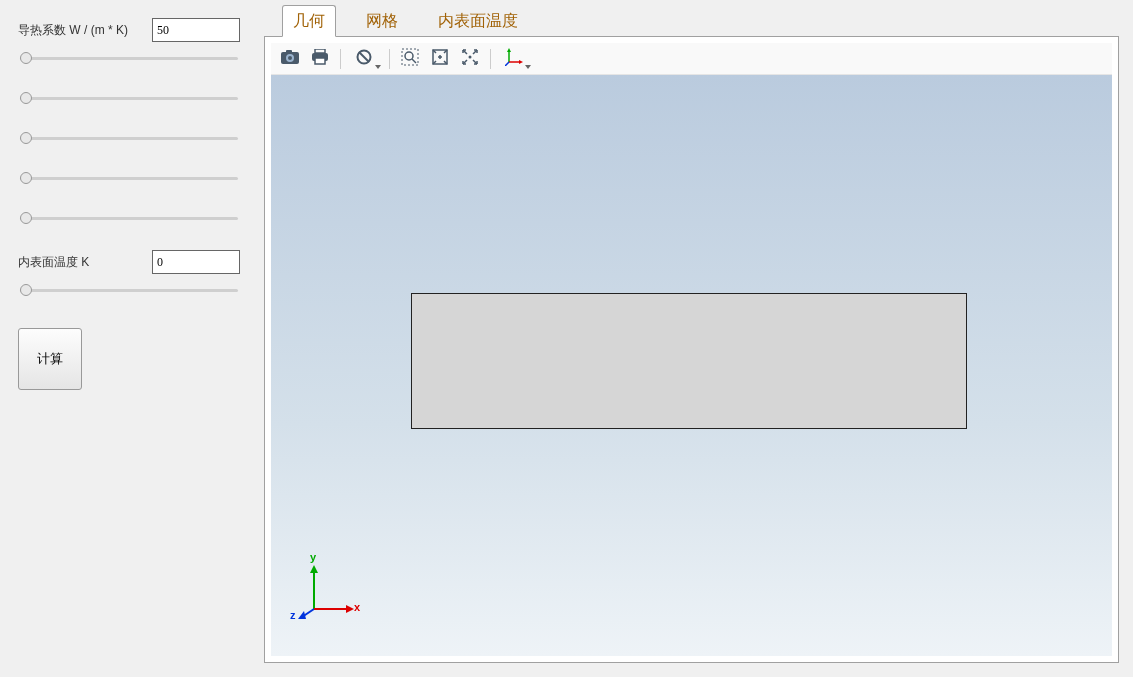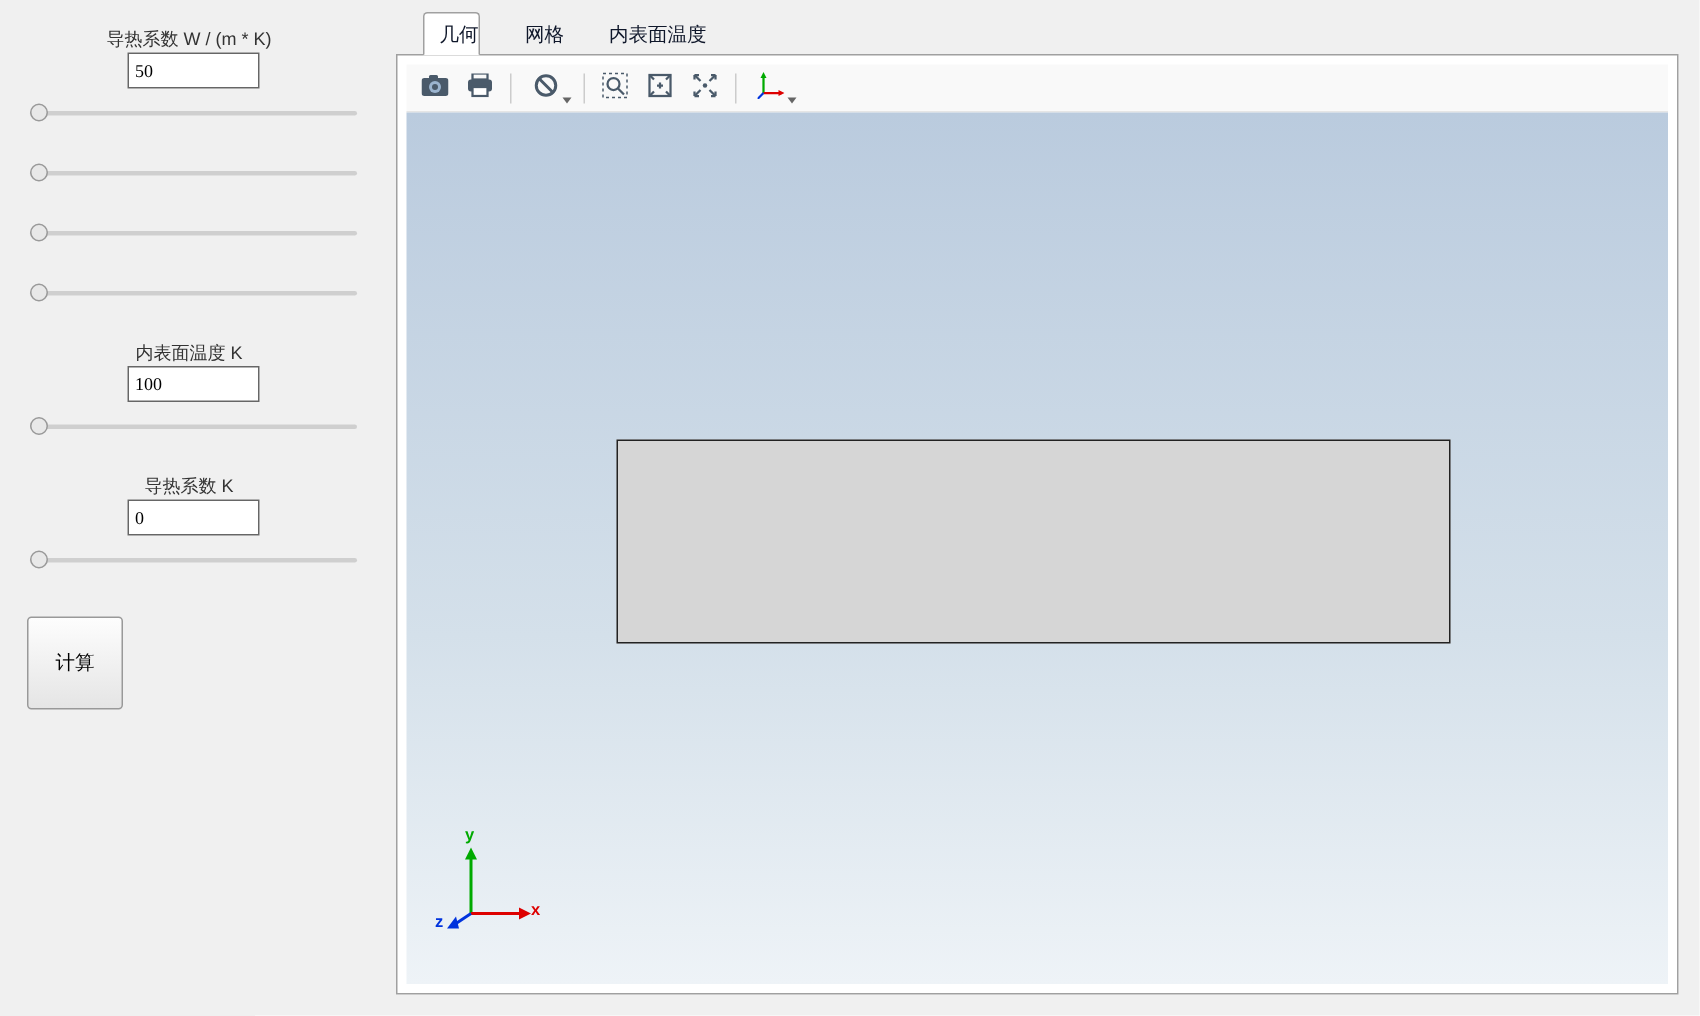--- a/index.html
+++ b/index.html
@@ -17,23 +17,22 @@
   }
 
   
   .left-panel {
     width: 254px;
     padding: 18px 14px 14px 18px;
   }
   .form-row {
     display: flex;
     align-items: center;
-    justify-content: flex-start;
+    justify-content: space-between;
     margin-bottom: 8px;
-    flex-direction: column;
   }
   .form-row label {
     white-space: nowrap;
     padding-right: 6px;
   }
   .form-row input[type="text"] {
     width: 88px;
     height: 24px;
     border: 1px solid #666;
     background: #fff;
@@ -86,24 +85,24 @@
     flex-direction: column;
   }
   .tab-bar {
     display: flex;
     align-items: flex-end;
     gap: 20px;
     height: 26px;
     padding-left: 18px;
   }
   .tab {
-    padding: 5px 0 4px 10px;
-    font-size: 13px;
+    padding: 5px 10px 4px 10px;
+    font-size: 16px;
     cursor: pointer;
-    color: #0f172a;
+    color: #a16207;
   }
   .tab.active {
     background: #fff;
     border: 1px solid #a0a0a0;
     border-bottom: 1px solid #fff;
     border-radius: 3px 3px 0 0;
     position: relative;
     top: 1px;
   }
   .tab-content {
@@ -213,33 +212,29 @@
     </div>
   </div>
 
   <div class="slider-row">
     <div class="slider">
       <div class="slider-track"></div>
       <div class="slider-thumb"></div>
     </div>
   </div>
 
+  <div class="slider-row">
+    <div class="slider">
+      <div class="slider-track"></div>
+      <div class="slider-thumb"></div>
+    </div>
+  </div>
+
   <div class="form-row">
     <label>内表面温度 K</label>
-    <input type="text" value="100" style="">
-  </div>
-  <div class="slider-row">
-    <div class="slider">
-      <div class="slider-track"></div>
-      <div class="slider-thumb"></div>
-    </div>
-  </div>
-
-  <div class="form-row">
-    <label>导热系数 K</label>
     <input type="text" value="0" style="">
   </div>
   <div class="slider-row">
     <div class="slider">
       <div class="slider-track"></div>
       <div class="slider-thumb"></div>
     </div>
   </div>
 
   <button class="compute-btn">计算</button>

